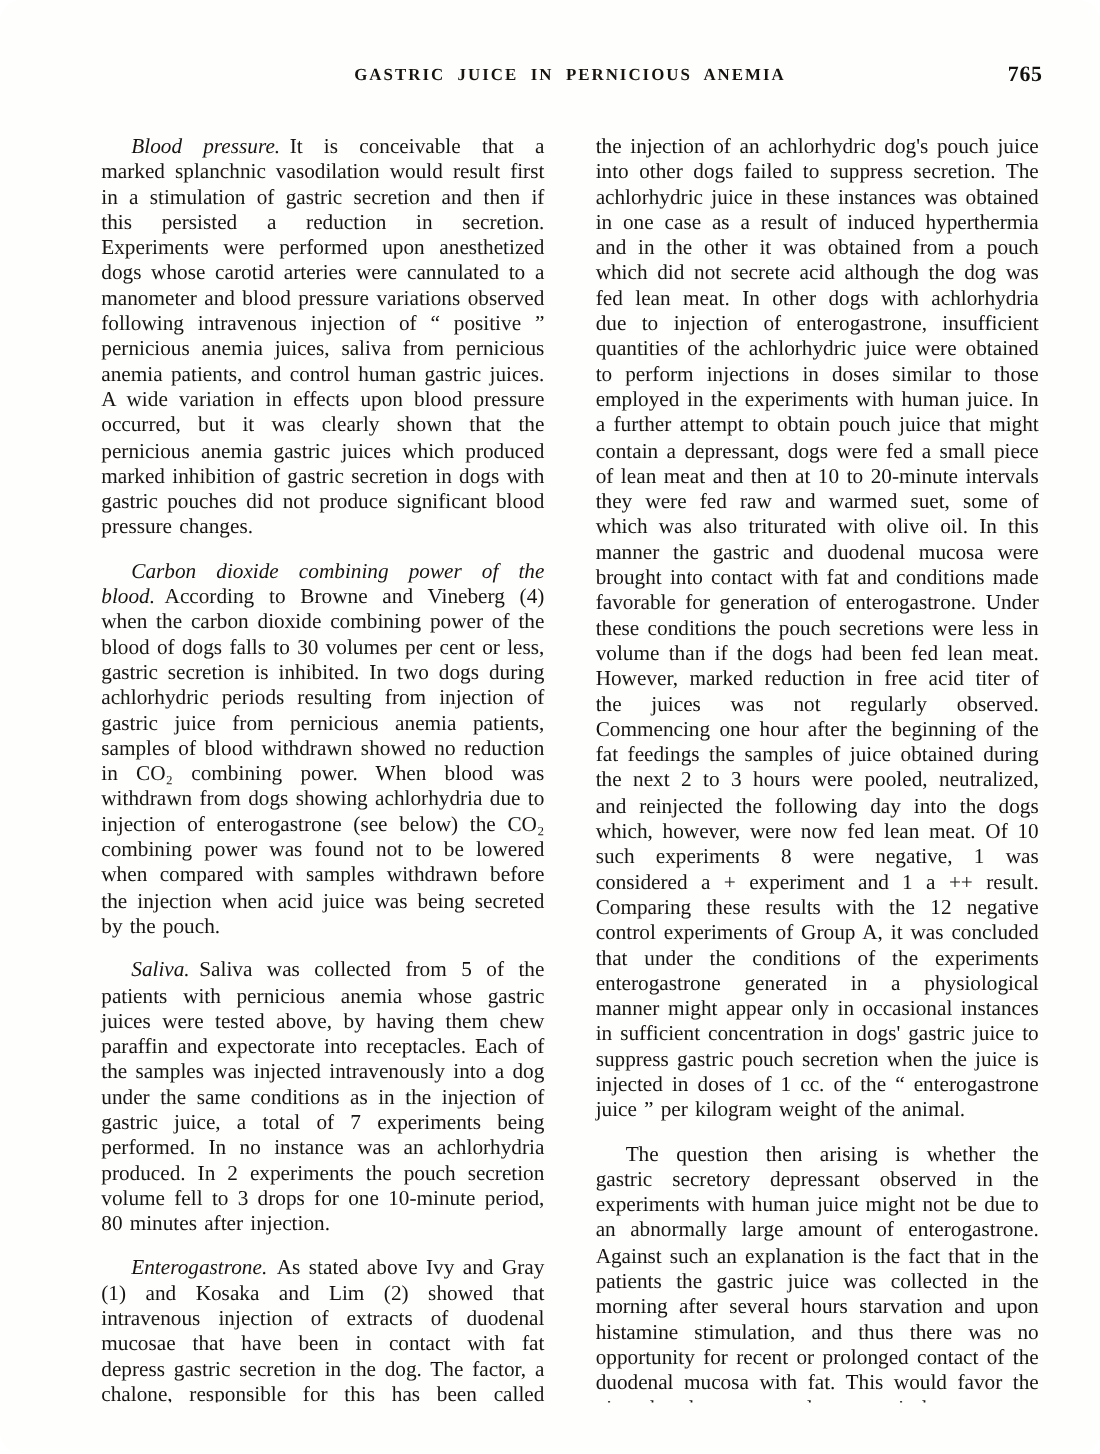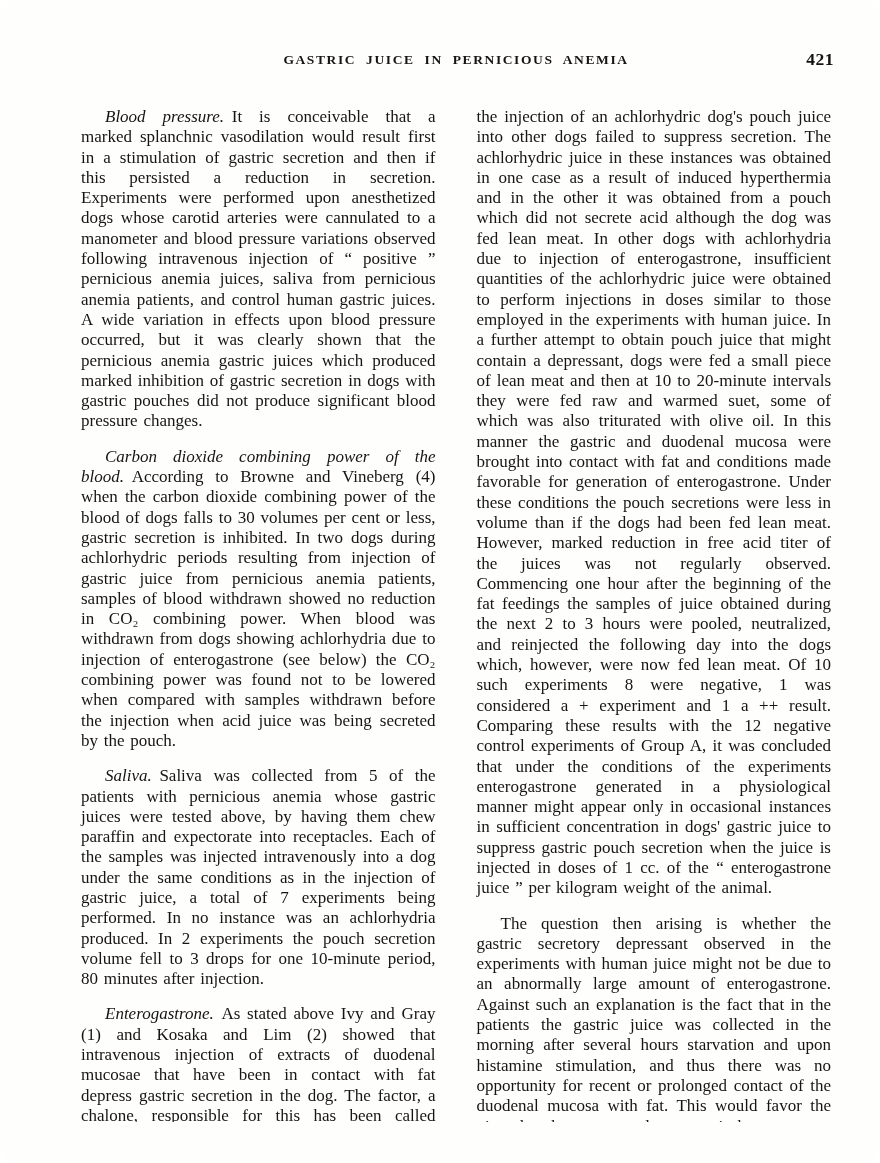--- a/index.html
+++ b/index.html
@@ -74,21 +74,21 @@
   }
 </style>
 </head>
 <body>
 
 <div class="page">
   <div class="page-inner">
 
     <div class="running-header">
       <span class="running-head">GASTRIC JUICE IN PERNICIOUS ANEMIA</span>
-      <span class="page-number">421</span>
+      <span class="page-number">765</span>
     </div>
 
     <div class="columns">
 
       <div class="column">
         <p class="para">
           <span class="para-lead">Blood pressure.</span><span>It is conceivable that a marked splanchnic vasodilation would result first in a stimulation of gastric secretion and then if this persisted a reduction in secretion. Experiments were performed upon anesthetized dogs whose carotid arteries were cannulated to a manometer and blood pressure variations observed following intravenous injection of “ positive ” pernicious anemia juices, saliva from pernicious anemia patients, and control human gastric juices. A wide variation in effects upon blood pressure occurred, but it was clearly shown that the pernicious anemia gastric juices which produced marked inhibition of gastric secretion in dogs with gastric pouches did not produce significant blood pressure changes.</span>
         </p>
         <p class="para">
           <span class="para-lead">Carbon dioxide combining power of the blood.</span><span>According to Browne and Vineberg (4) when the carbon dioxide combining power of the blood of dogs falls to 30 volumes per cent or less, gastric secretion is inhibited. In two dogs during achlorhydric periods resulting from injection of gastric juice from pernicious anemia patients, samples of blood withdrawn showed no reduction in CO₂ combining power. When blood was withdrawn from dogs showing achlorhydria due to injection of enterogastrone (see below) the CO₂ combining power was found not to be lowered when compared with samples withdrawn before the injection when acid juice was being secreted by the pouch.</span>

